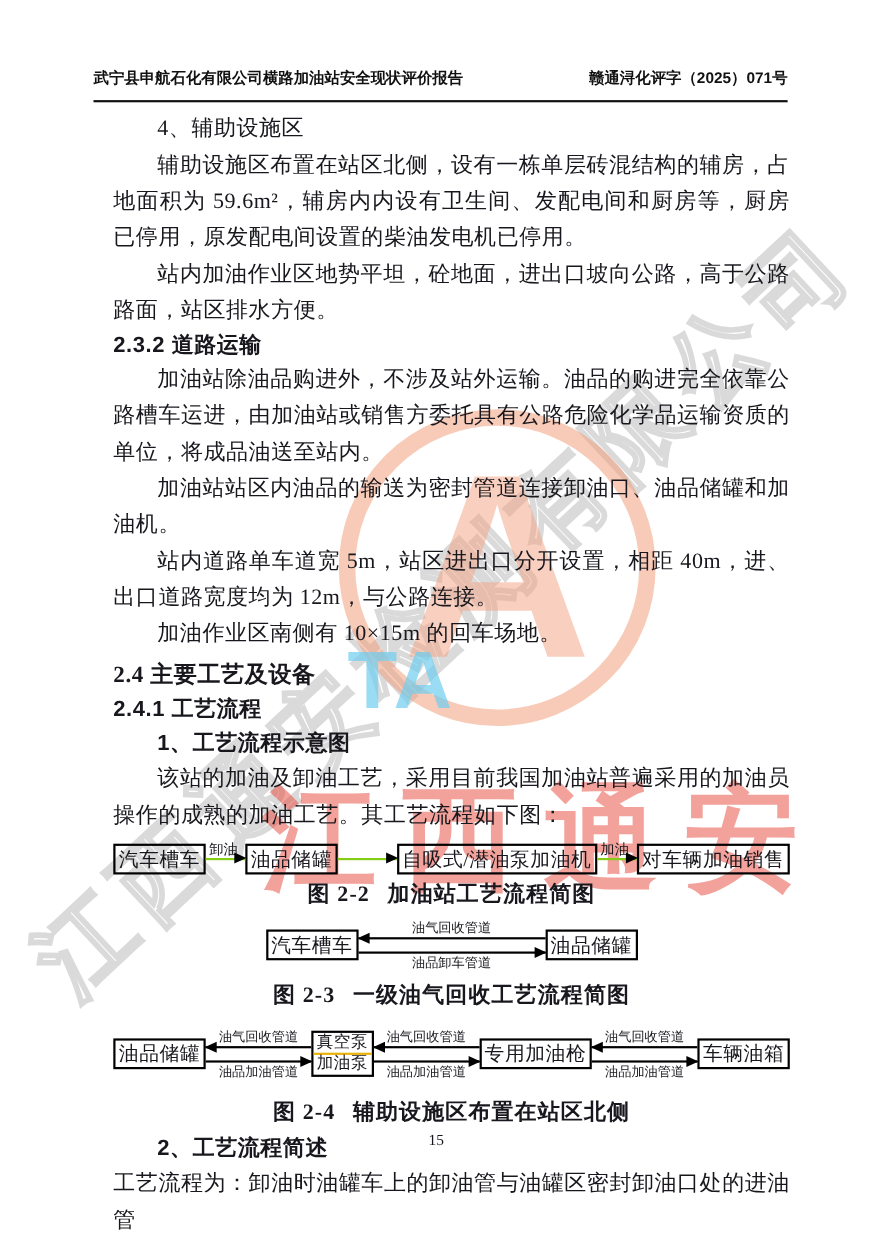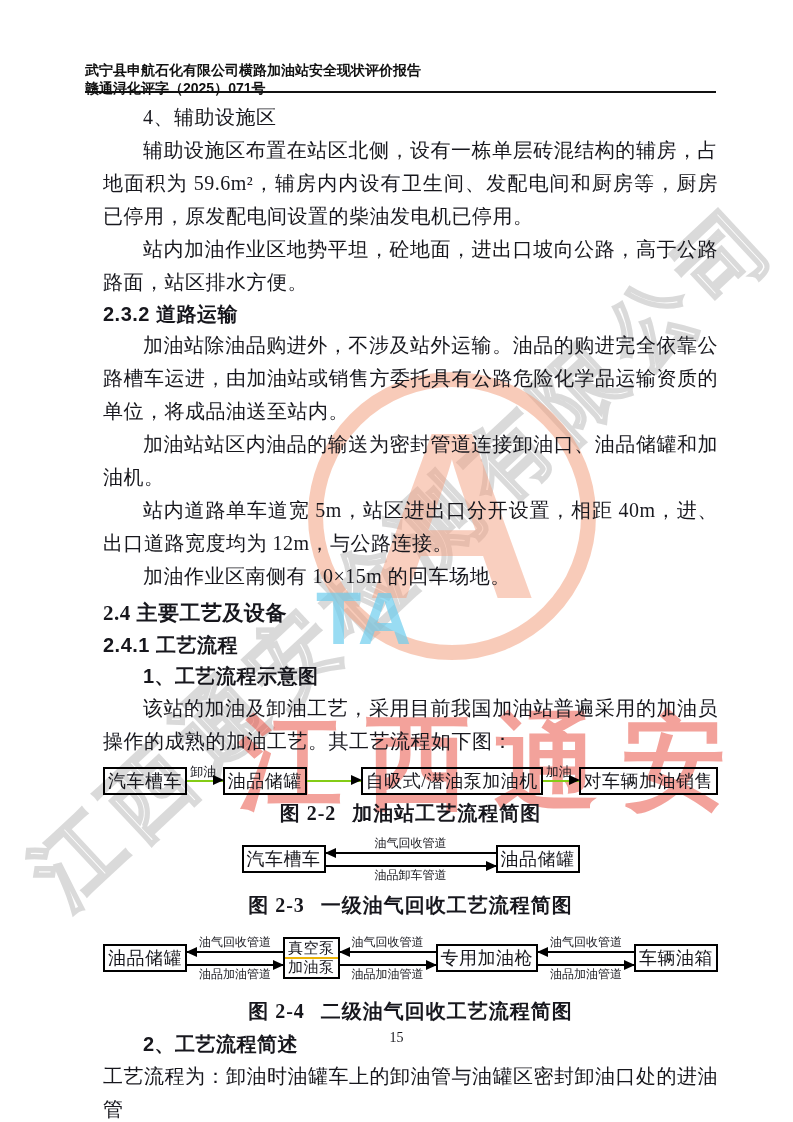--- a/index.html
+++ b/index.html
@@ -17,21 +17,21 @@
   .wm-a{position:absolute;left:308px;top:372px;width:288px;height:288px;line-height:288px;text-align:center;
         font-size:238px;font-weight:bold;color:rgba(243,160,128,0.5);
         font-family:"Liberation Sans","DejaVu Sans",sans-serif;}
   .wm-ta{position:absolute;left:316px;top:576px;font-size:74px;font-weight:bold;letter-spacing:2px;
          color:rgba(110,205,238,0.7);font-family:"Liberation Sans","DejaVu Sans",sans-serif;}
   .wm-red{position:absolute;left:238px;top:694px;font-size:104px;font-weight:bold;letter-spacing:24px;
           white-space:nowrap;color:rgba(232,70,55,0.5);}
 
   
   .header{position:absolute;left:85px;right:77px;top:62px;display:flex;justify-content:space-between;
-          z-index:1;font-family:"Liberation Sans","DejaVu Sans",sans-serif;font-weight:bold;font-size:14px;color:#111;flex-direction:column;}
+          z-index:1;font-family:"Liberation Sans","DejaVu Sans",sans-serif;font-weight:bold;font-size:14px;color:#111;}
   .header-rule{position:absolute;left:85px;right:77px;top:91px;height:2px;background:#111;z-index:1;}
 
   
   .content{position:absolute;left:103px;top:101px;width:615px;z-index:1;font-size:20px;line-height:33px;
            letter-spacing:0.5px;text-align:justify;}
   .indent{text-indent:2em;}
   p{margin:0;}
   .h-plain{margin:0;font-weight:normal;}
   .h-bold-sans{margin:1px 0 0 0;font-weight:bold;line-height:29px;
                font-family:"Liberation Sans","DejaVu Sans",sans-serif;font-size:20px;}
@@ -163,21 +163,21 @@
       <div class="fbox">专用加油枪</div>
       <div class="dconn w110">
         <span class="dlbl-top">油气回收管道</span>
         <div class="dline topl"></div>
         <div class="dline botr"></div>
         <span class="dlbl-bot">油品加油管道</span>
       </div>
       <div class="fbox">车辆油箱</div>
     </div>
     <div class="figcap">
-      <span class="cap-label">图 2-4</span><span>二级油气回收工艺流程简图</span>
+      <span class="cap-label">图 2-4</span><span>辅助设施区布置在站区北侧</span>
     </div>
 
     <p class="h-sub indent">2、工艺流程简述</p>
     <p>工艺流程为：卸油时油罐车上的卸油管与油罐区密封卸油口处的进油管</p>
 
   </div>
 
   <div class="pagenum">15</div>
 
 </div>

